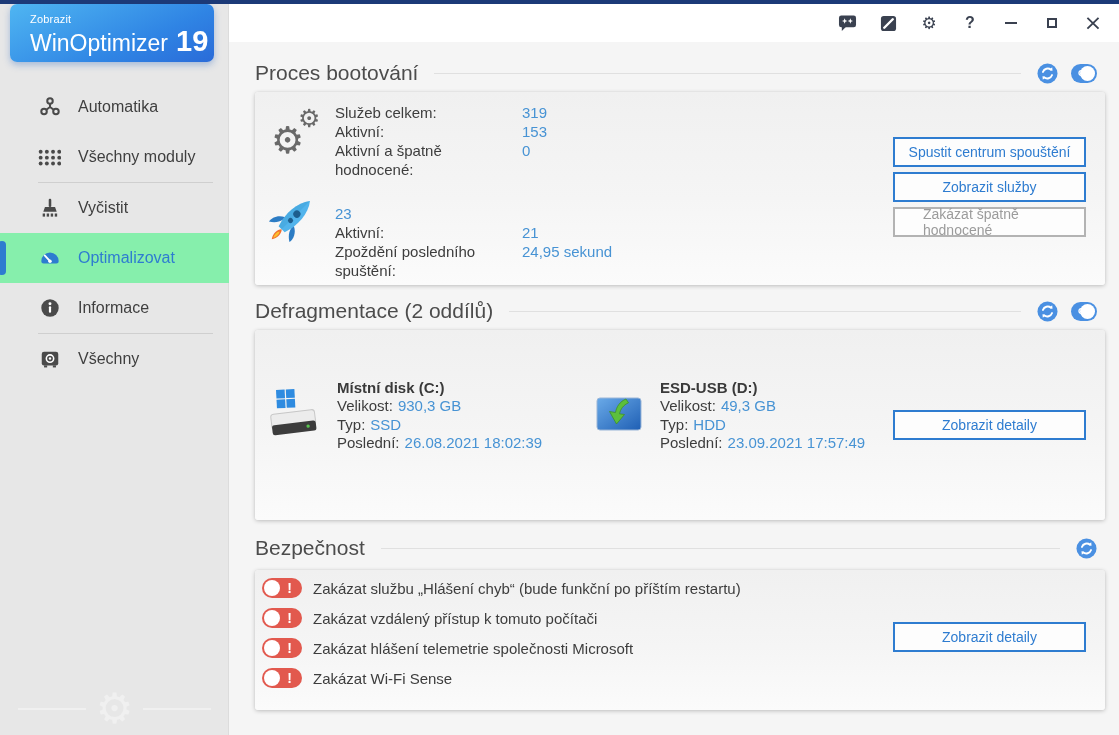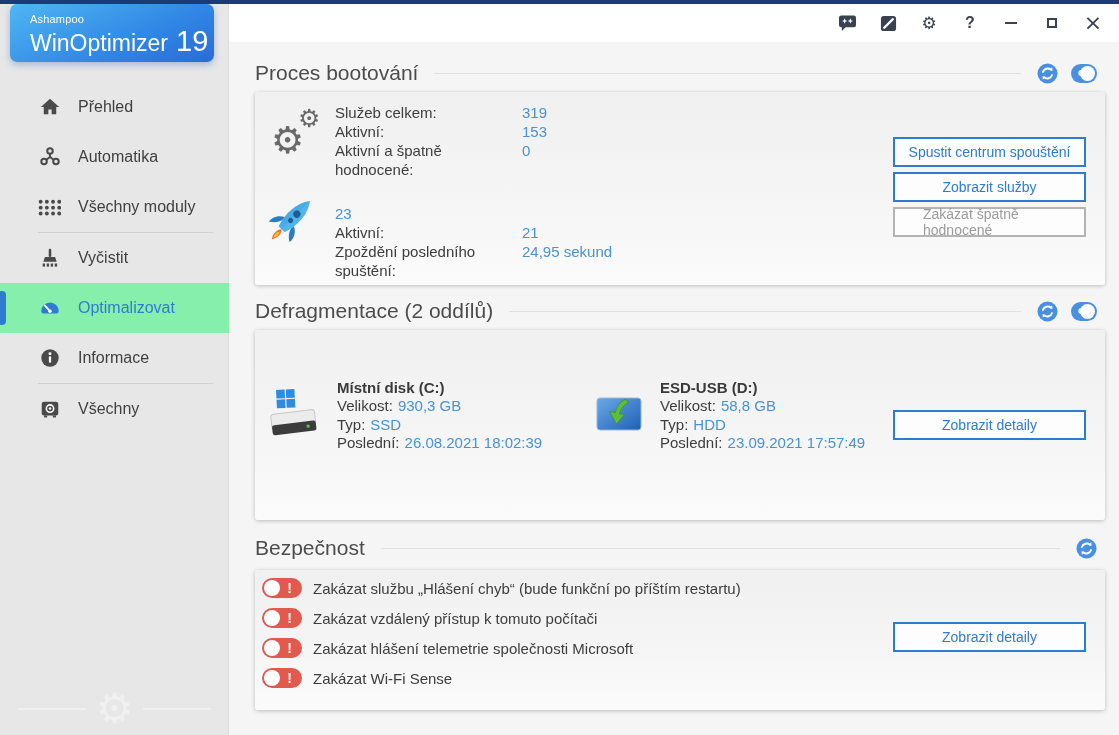--- a/index.html
+++ b/index.html
@@ -23,21 +23,21 @@
   .tb-close { font-size:22px; line-height:1; }
 
   
   .sidebar { position:absolute; left:0; top:0; width:229px; height:735px; background:#e7e7e7; border-right:1px solid #dcdcdc; z-index:5; }
   .logo-card { position:absolute; left:10px; top:4px; width:204px; height:58px; border-radius:7px;
     background:linear-gradient(155deg,#4fb6f2 0%,#2f84e4 65%,#2a6bd8 100%);
     box-shadow:0 3px 7px rgba(40,100,190,.35); color:#fff; padding:9px 0 0 20px; }
   .logo-brand { font-size:11px; letter-spacing:.2px; }
   .logo-line { display:flex; align-items:baseline; gap:8px; margin-top:0; }
   .logo-product { font-size:23px; }
-  .logo-version { font-size:29px; font-weight:400; }
+  .logo-version { font-size:29px; font-weight:700; }
   .nav { position:absolute; top:82px; left:0; width:229px; }
   .nav-item { position:relative; height:50px; display:flex; align-items:center; padding-left:38px; gap:17px;
     color:#3f3f3f; font-size:16px; cursor:pointer; }
   .nav-item .nicon { width:23px; height:23px; display:flex; align-items:center; justify-content:center; flex:none; }
   .nav-item.active { background:#86efac; color:#2e7cd0; width:229px; }
   .nav-item.active::before { content:""; position:absolute; left:-2px; top:8px; width:8px; height:34px;
     background:#2e7cd0; border-radius:4px; }
   .nav-sep { height:1px; background:#cfcfcf; margin:0 16px 0 38px; }
   .watermark { position:absolute; bottom:5px; left:0; width:229px; display:flex; align-items:center;
     gap:10px; padding:0 18px; color:#f2f2f2; }
@@ -115,36 +115,28 @@
       <i></i>
     </span>
   <span class="tb-icon tb-max">
       <i></i>
     </span>
   <span class="tb-icon tb-close glyph">×</span>
 </div>
 
 <div class="sidebar">
   <div class="logo-card">
-    <div class="logo-brand">Ashampoo</div>
+    <div class="logo-brand">Zobrazit</div>
     <div class="logo-line">
       <span class="logo-product">WinOptimizer</span>
       <span class="logo-version">19</span>
     </div>
   </div>
 
   <div class="nav">
-    <div class="nav-item">
-      <span class="nicon">
-        <svg viewBox="0 0 24 24" width="22" height="22">
-            <path d="M12 3 L22 12 h-3.2 v8 h-5 v-5.2 h-3.6 V20 h-5 v-8 H2 Z" fill="#4a4a4a"></path>
-          </svg>
-      </span>
-      <span>Přehled</span>
-    </div>
     <div class="nav-item">
       <span class="nicon">
         <svg viewBox="0 0 24 24" width="22" height="22" fill="none" stroke="#4a4a4a" stroke-width="2.2">
           <circle cx="12" cy="5.5" r="3"></circle>
             <circle cx="5.5" cy="17" r="3"></circle>
             <circle cx="18.5" cy="17" r="3"></circle>
           <path d="M12 8.5 L12 12 M12 12 L8 15 M12 12 L16 15"></path>
         </svg>
       </span>
       <span>Automatika</span>
@@ -348,21 +340,21 @@
             <stop offset="1" stop-color="#1f5fb4"></stop>
         </linearGradient>
       </defs>
       <rect x="1" y="6" width="44" height="32" rx="3" fill="url(#gd)" stroke="#9ab6d8"></rect>
       <path d="M30 7 C24 9.5 20.5 14.5 19.5 20.5 L13.5 19.5 L20.5 32 L28.5 22.5 L23.5 21.8 C24.5 17 27.5 13 32.5 10.8 Z" fill="#5cbf3c" stroke="#3f8f28" stroke-width="0.8"></path>
     </svg>
   </div>
   <div class="drive" style="left:405px">
     <div class="drive-name">ESD-USB (D:)</div>
     <div class="drive-row">
-      <span class="stat-label">Velikost:</span><span class="stat-value">58,8 GB</span>
+      <span class="stat-label">Velikost:</span><span class="stat-value">49,3 GB</span>
     </div>
     <div class="drive-row">
       <span class="stat-label">Typ:</span><span class="stat-value">HDD</span>
     </div>
     <div class="drive-row">
       <span class="stat-label">Poslední:</span><span class="stat-value">23.09.2021 17:57:49</span>
     </div>
   </div>
 
   <div class="btn" style="top:80px">Zobrazit detaily</div>

